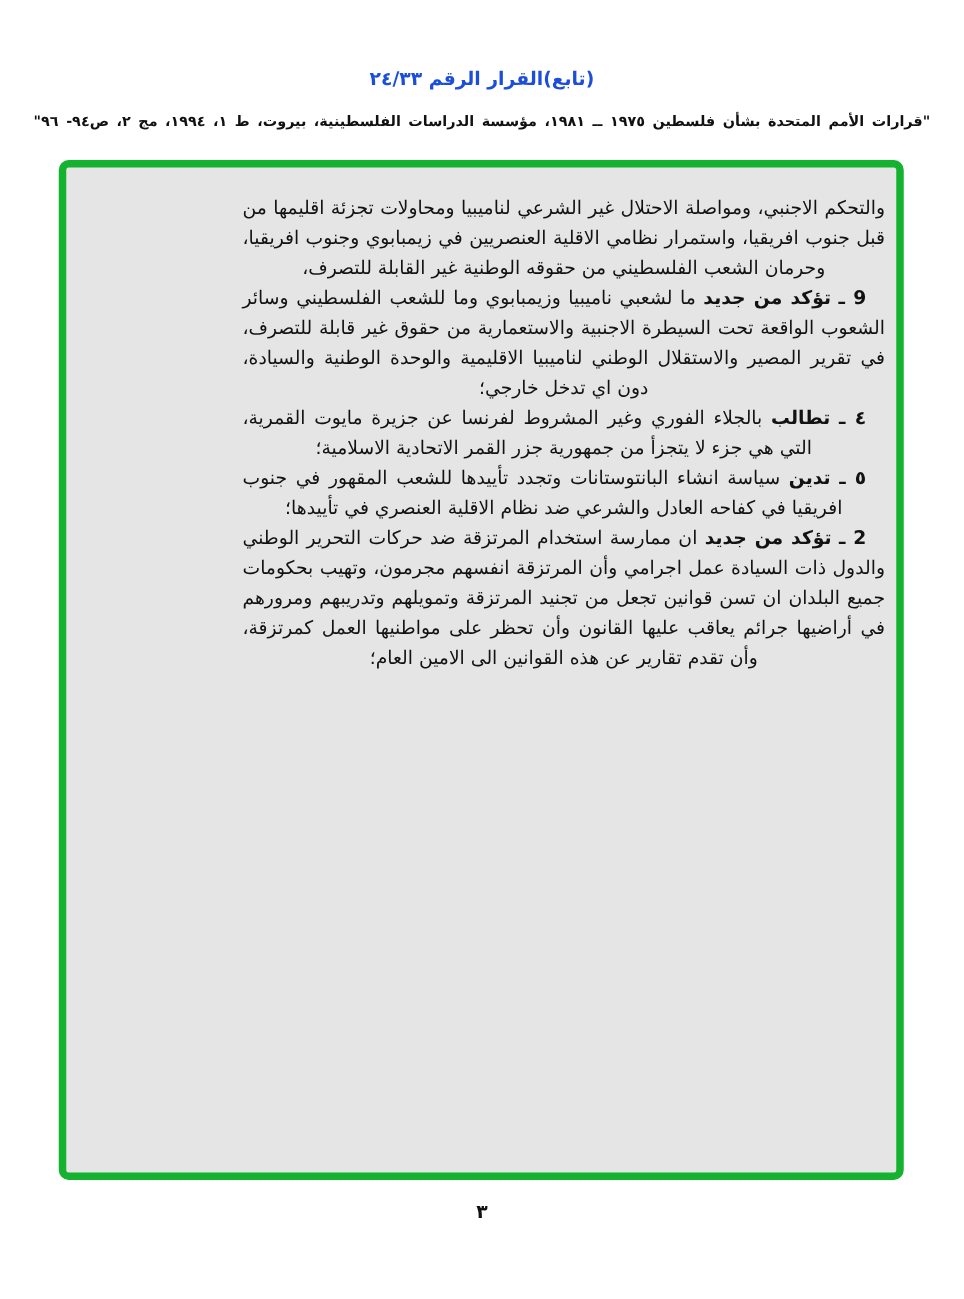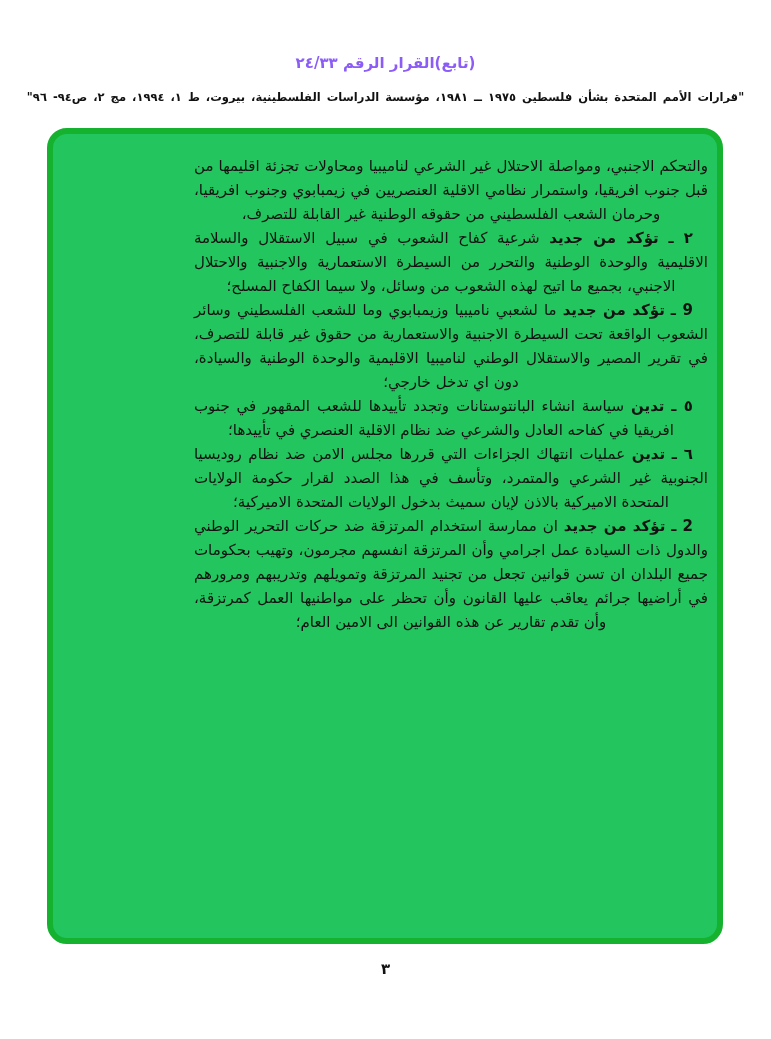--- a/index.html
+++ b/index.html
@@ -18,43 +18,43 @@
     overflow: hidden;
   }
   .doc-title {
     position: absolute;
     top: 54px;
     left: 0;
     right: 0;
     text-align: center;
     font-weight: bold;
     font-size: 15px;
-    color: #8b5cf6;
+    color: #1d4ed8;
   }
   .doc-source {
     position: absolute;
     top: 90px;
     left: 0;
     right: 0;
     text-align: center;
     font-weight: bold;
     font-size: 11.5px;
     word-spacing: 2px;
     color: #111111;
     white-space: nowrap;
   }
   .frame {
     position: absolute;
     left: 47px;
     top: 128px;
     width: 664px;
     height: 804px;
     border: 6px solid #15b22f;
-    border-radius: 20px;
-    background: #22c55e;
+    border-radius: 8px;
+    background: #e5e5e5;
   }
   .body-text {
     position: absolute;
     top: 20px;
     right: 9px;
     width: 514px;
     font-size: 15px;
     line-height: 24px;
     color: #121212;
   }
@@ -88,44 +88,39 @@
   <div class="doc-title">(تابع)القرار الرقم ٢٤/٣٣</div>
 
   <div class="doc-source">"قرارات الأمم المتحدة بشأن فلسطين ١٩٧٥ ــ ١٩٨١، مؤسسة الدراسات الفلسطينية، بيروت، ط ١، ١٩٩٤، مج ٢، ص٩٤- ٩٦"</div>
 
   <div class="frame">
     <div class="body-text">
 
       <p class="para preamble">والتحكم الاجنبي، ومواصلة الاحتلال غير الشرعي لناميبيا ومحاولات تجزئة اقليمها من قبل جنوب افريقيا، واستمرار نظامي الاقلية العنصريين في زيمبابوي وجنوب افريقيا، وحرمان الشعب الفلسطيني من حقوقه الوطنية غير القابلة للتصرف،</p>
 
 
-      <p class="para clause">
-        <span class="num">٢ ـ</span>
-        <span class="lead">تؤكد من جديد</span>
-        <span class="bodytxt">شرعية كفاح الشعوب في سبيل الاستقلال والسلامة الاقليمية والوحدة الوطنية والتحرر من السيطرة الاستعمارية والاجنبية والاحتلال الاجنبي، بجميع ما اتيح لهذه الشعوب من وسائل، ولا سيما الكفاح المسلح؛</span>
-      </p>
 
       <p class="para clause">
         <span class="num">9 ـ</span>
         <span class="lead">تؤكد من جديد</span>
         <span class="bodytxt">ما لشعبي ناميبيا وزيمبابوي وما للشعب الفلسطيني وسائر الشعوب الواقعة تحت السيطرة الاجنبية والاستعمارية من حقوق غير قابلة للتصرف، في تقرير المصير والاستقلال الوطني لناميبيا الاقليمية والوحدة الوطنية والسيادة، دون اي تدخل خارجي؛</span>
       </p>
 
+      <p class="para clause">
+        <span class="num">٤ ـ</span>
+        <span class="lead">تطالب</span>
+        <span class="bodytxt">بالجلاء الفوري وغير المشروط لفرنسا عن جزيرة مايوت القمرية، التي هي جزء لا يتجزأ من جمهورية جزر القمر الاتحادية الاسلامية؛</span>
+      </p>
 
       <p class="para clause">
         <span class="num">٥ ـ</span>
         <span class="lead">تدين</span>
         <span class="bodytxt">سياسة انشاء البانتوستانات وتجدد تأييدها للشعب المقهور في جنوب افريقيا في كفاحه العادل والشرعي ضد نظام الاقلية العنصري في تأييدها؛</span>
       </p>
 
-      <p class="para clause">
-        <span class="num">٦ ـ</span>
-        <span class="lead">تدين</span>
-        <span class="bodytxt">عمليات انتهاك الجزاءات التي قررها مجلس الامن ضد نظام روديسيا الجنوبية غير الشرعي والمتمرد، وتأسف في هذا الصدد لقرار حكومة الولايات المتحدة الاميركية بالاذن لإيان سميث بدخول الولايات المتحدة الاميركية؛</span>
-      </p>
 
       <p class="para clause">
         <span class="num">2 ـ</span>
         <span class="lead">تؤكد من جديد</span>
         <span class="bodytxt">ان ممارسة استخدام المرتزقة ضد حركات التحرير الوطني والدول ذات السيادة عمل اجرامي وأن المرتزقة انفسهم مجرمون، وتهيب بحكومات جميع البلدان ان تسن قوانين تجعل من تجنيد المرتزقة وتمويلهم وتدريبهم ومرورهم في أراضيها جرائم يعاقب عليها القانون وأن تحظر على مواطنيها العمل كمرتزقة، وأن تقدم تقارير عن هذه القوانين الى الامين العام؛</span>
       </p>
 
     </div>
   </div>
 

